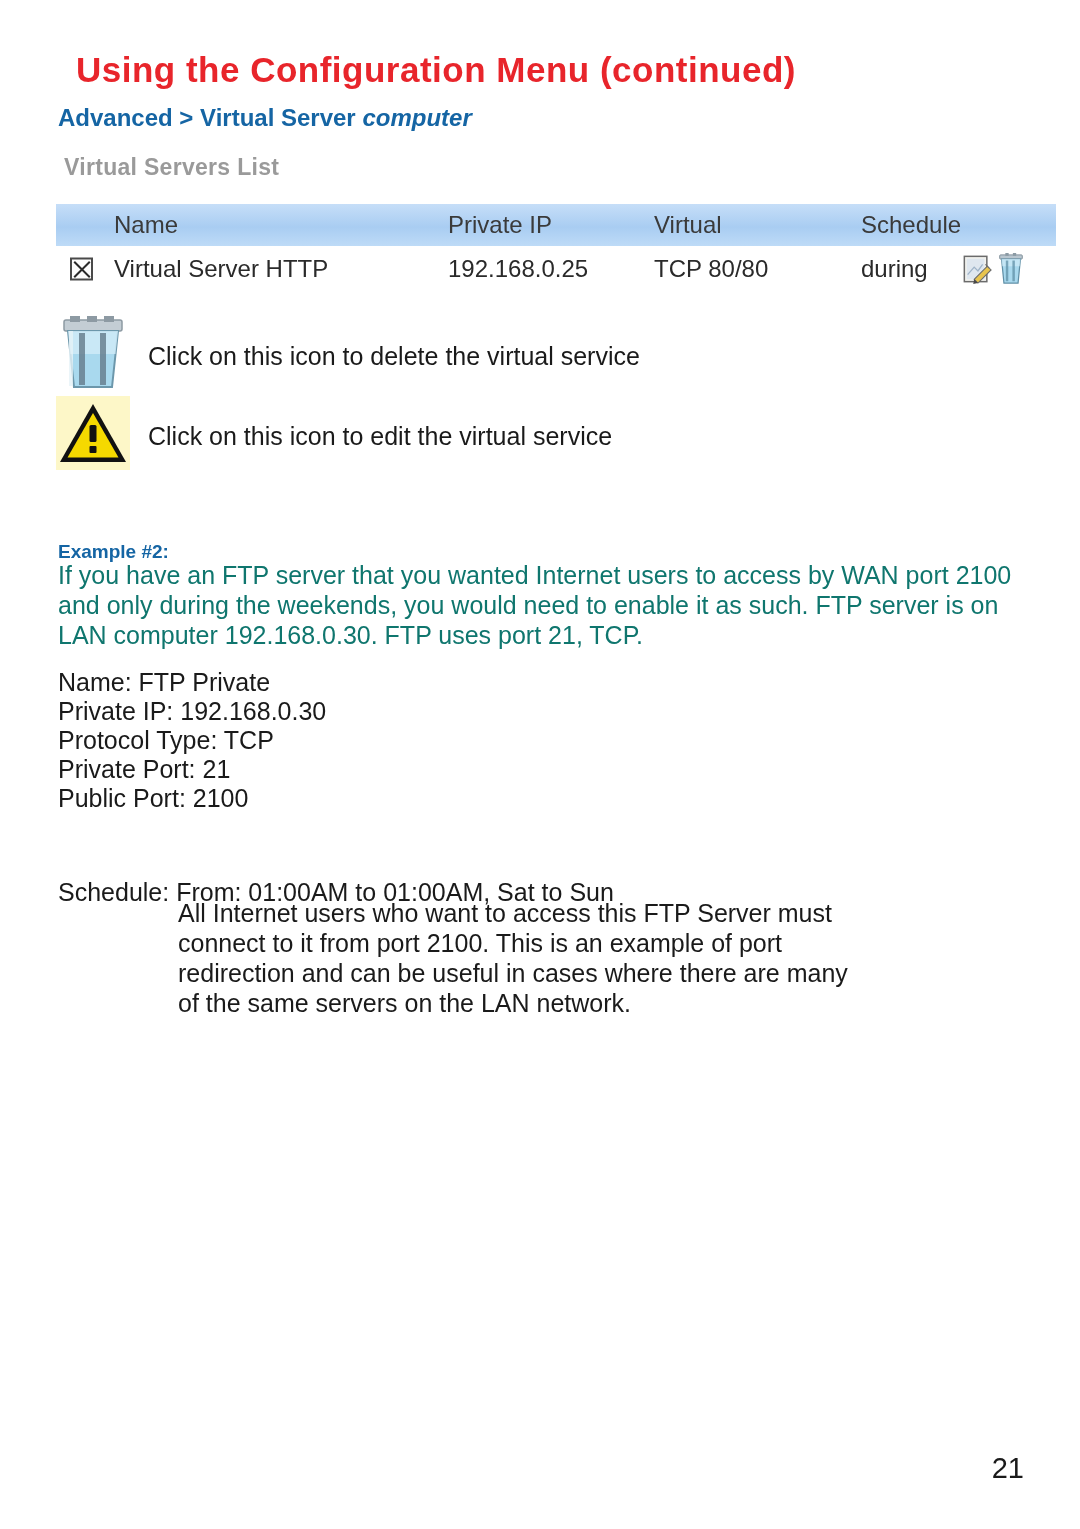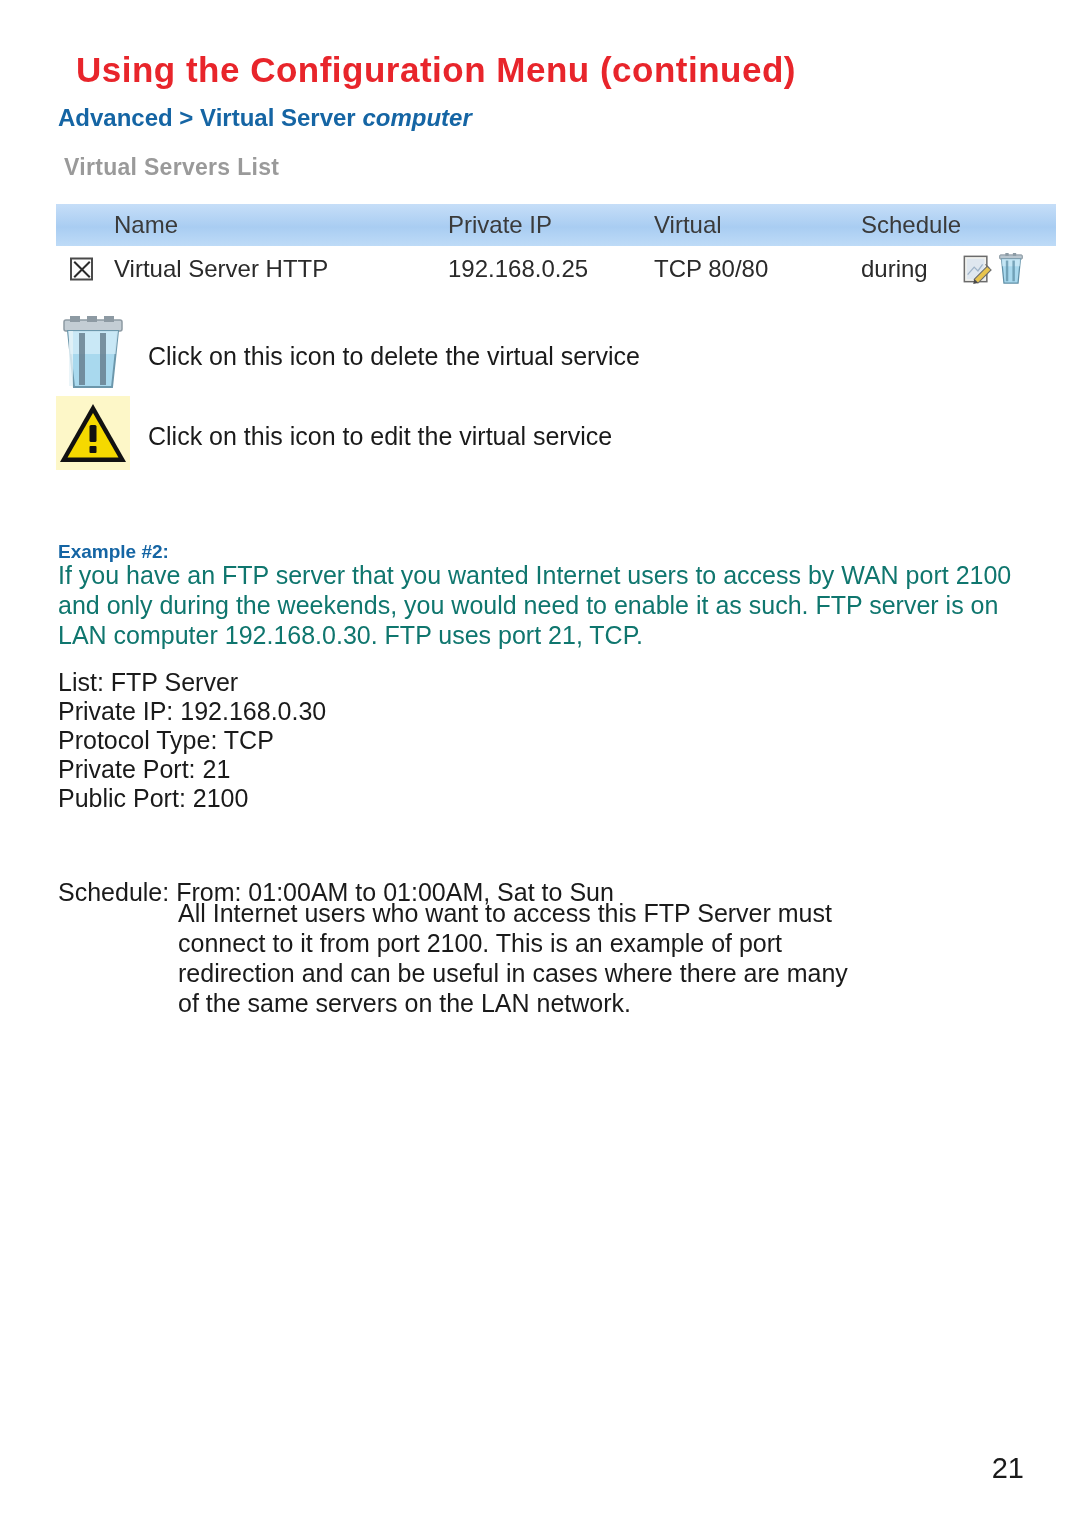--- a/index.html
+++ b/index.html
@@ -320,21 +320,21 @@
       </div>
       <div class="legend-text">Click on this icon to edit the virtual service</div>
     </div>
   </div>
 
   <div class="example-heading">Example #2:</div>
 
   <div class="body-para" id="intro-para">If you have an FTP server that you wanted Internet users to access by WAN port 2100 and only during the weekends, you would need to enable it as such. FTP server is on LAN computer 192.168.0.30. FTP uses port 21, TCP.</div>
 
   <div class="spec-list">
-    <div>List: FTP Server</div>
+    <div>Name: FTP Private</div>
     <div>Private IP: 192.168.0.30</div>
     <div>Protocol Type: TCP</div>
     <div>Private Port: 21</div>
     <div>Public Port: 2100</div>
   </div>
 
   <div id="schedule-line">Schedule: From: 01:00AM to 01:00AM, Sat to Sun</div>
 
   <div id="closing-para">All Internet users who want to access this FTP Server must connect to it from port 2100. This is an example of port redirection and can be useful in cases where there are many of the same servers on the LAN network.</div>
 

